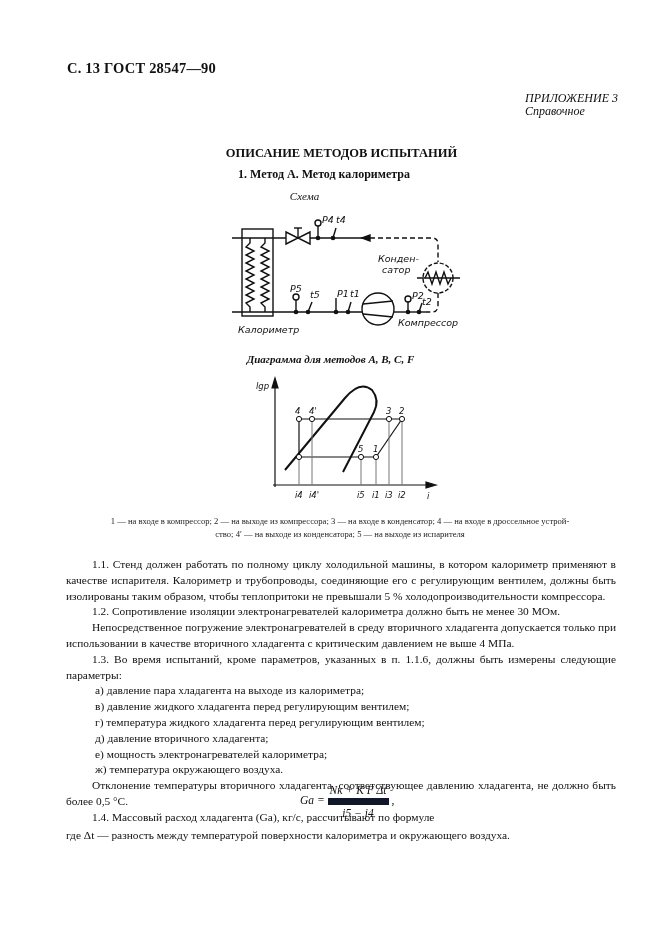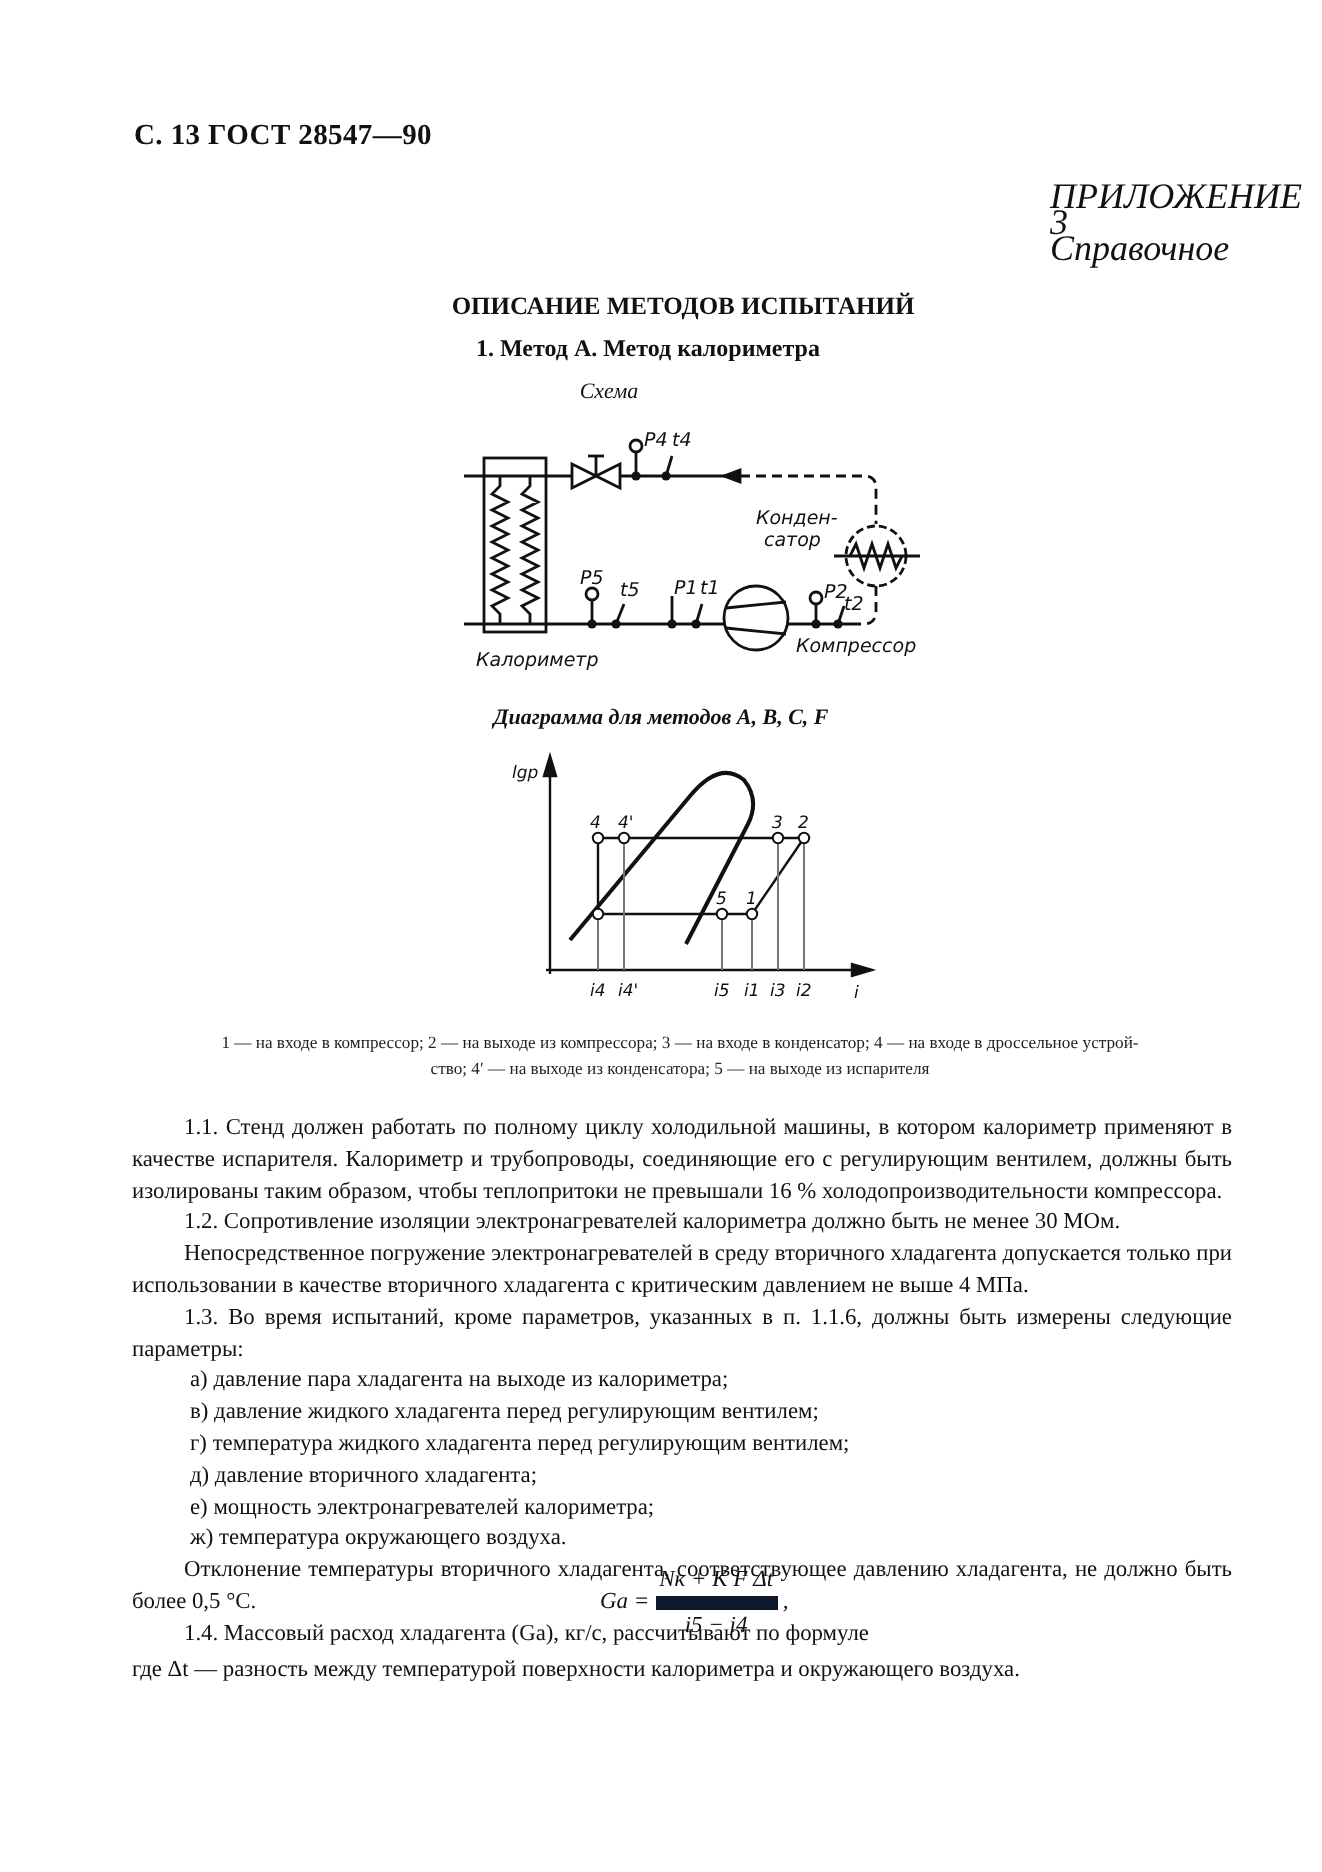--- a/index.html
+++ b/index.html
@@ -1,20 +1,20 @@
 <!DOCTYPE html>
 <html><head>
 <meta charset="utf-8">
 <style>
   html, body { margin:0; padding:0; background:#fff; }
   body { width:661px; height:936px; position:relative; overflow:hidden;
          font-family:"Liberation Serif", "DejaVu Serif", serif; color:#111; }
   .abs { position:absolute; }
   .hdr { left:67px; top:60px; font-weight:bold; font-size:14.5px; letter-spacing:0.2px; }
-  .appx { left:525px; top:92px; font-style:italic; font-size:18px; line-height:13px; }
+  .appx { left:525px; top:92px; font-style:italic; font-size:12px; line-height:13px; }
   .title { left:0; width:661px; text-align:center; top:146px; font-weight:bold; font-size:12.5px;padding-left:11px; }
   .sub { left:0; width:648px; text-align:center; top:167px; font-weight:bold; font-size:12px; }
   .cap { font-style:italic; font-size:11px; text-align:center; }
   .legend { left:70px; width:540px; top:515px; font-size:8.6px; line-height:13px; text-align:center; color:#222; }
   .body { left:66px; width:550px; top:557px; font-size:11.4px; line-height:15.8px; text-align:justify; }
   .body p { margin:0; }
   .ind { text-indent:26px; }
   .li { padding-left:29px; }
   .formula { left:300px; top:784px; font-size:11.5px; font-style:italic; }
   .frac { display:inline-block; vertical-align:middle; text-align:center; }
@@ -161,21 +161,21 @@
     <text x="398" y="498">i2</text>
   </g>
 </svg>
 
 <div class="abs legend">
   <div>1 — на входе в компрессор; 2 — на выходе из компрессора; 3 — на входе в конденсатор; 4 — на входе в дроссельное устрой-</div>
   <div>ство; 4′ — на выходе из конденсатора; 5 — на выходе из испарителя</div>
 </div>
 
 <div class="abs body">
-  <p class="ind">1.1. Стенд должен работать по полному циклу холодильной машины, в котором калориметр применяют в качестве испарителя. Калориметр и трубопроводы, соединяющие его с регулирующим вентилем, должны быть изолированы таким образом, чтобы теплопритоки не превышали 16 % холодопроизводительности компрессора.</p>
+  <p class="ind">1.1. Стенд должен работать по полному циклу холодильной машины, в котором калориметр применяют в качестве испарителя. Калориметр и трубопроводы, соединяющие его с регулирующим вентилем, должны быть изолированы таким образом, чтобы теплопритоки не превышали 5 % холодопроизводительности компрессора.</p>
   <p class="ind">1.2. Сопротивление изоляции электронагревателей калориметра должно быть не менее 30 МОм.</p>
   <p class="ind">Непосредственное погружение электронагревателей в среду вторичного хладагента допускается только при использовании в качестве вторичного хладагента с критическим давлением не выше 4 МПа.</p>
   <p class="ind">1.3. Во время испытаний, кроме параметров, указанных в п. 1.1.6, должны быть измерены следующие параметры:</p>
   <p class="li">а) давление пара хладагента на выходе из калориметра;</p>
   <p class="li">в) давление жидкого хладагента перед регулирующим вентилем;</p>
   <p class="li">г) температура жидкого хладагента перед регулирующим вентилем;</p>
   <p class="li">д) давление вторичного хладагента;</p>
   <p class="li">е) мощность электронагревателей калориметра;</p>
   <p class="li">ж) температура окружающего воздуха.</p>
   <p class="ind">Отклонение температуры вторичного хладагента, соответствующее давлению хладагента, не должно быть более 0,5 °С.</p>

